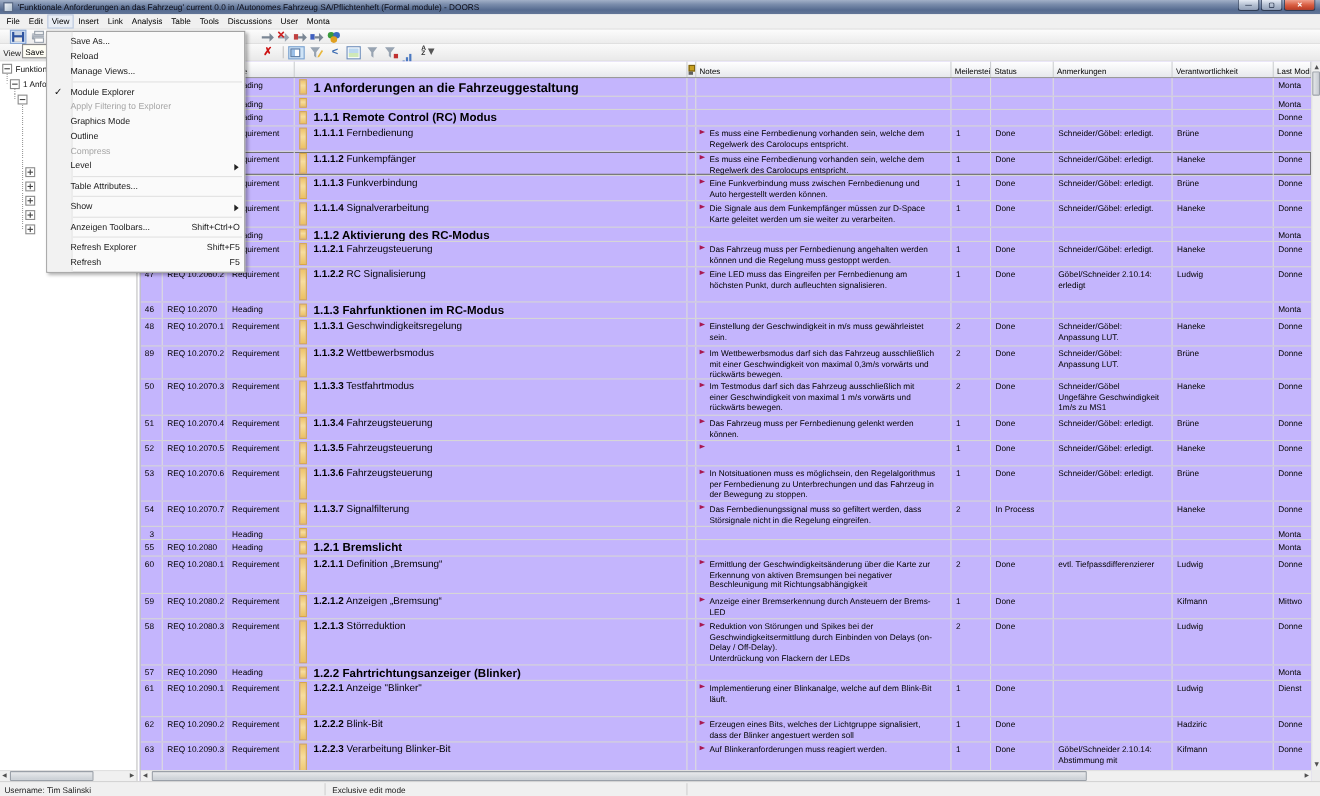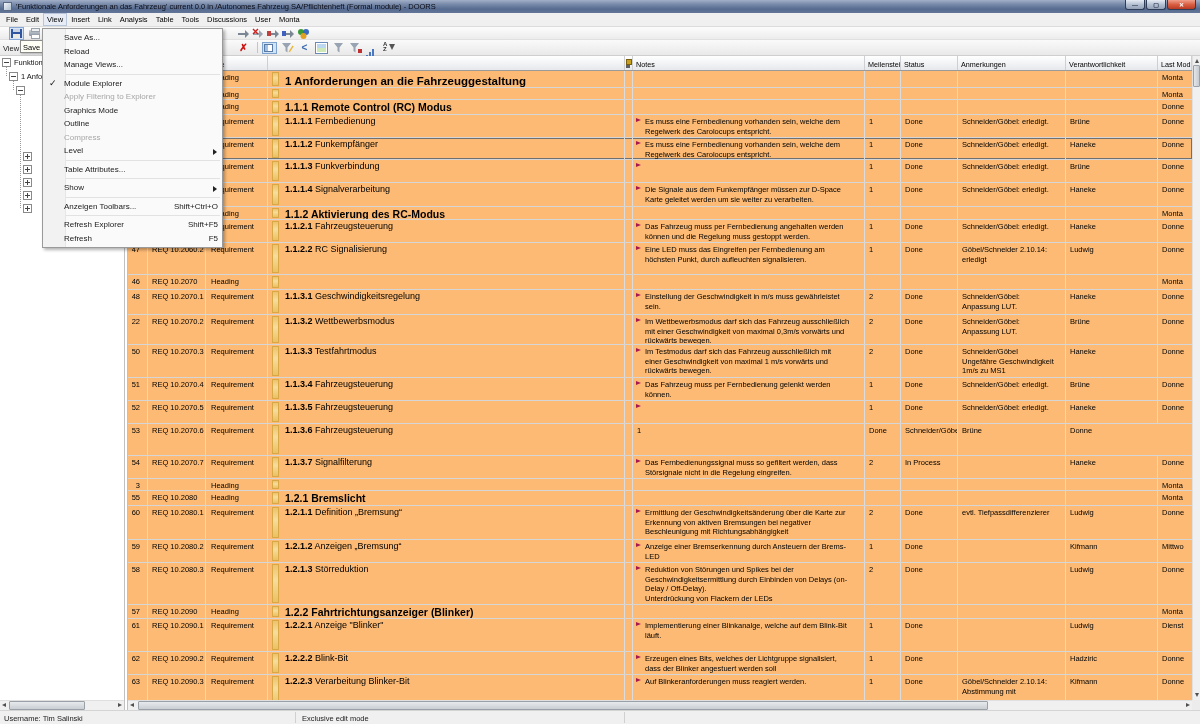--- a/index.html
+++ b/index.html
@@ -75,21 +75,21 @@
 
 
 .content { position:absolute; top:56px; left:0; right:0; bottom:14px; display:flex; background:#fff; }
 .sidebar { width:125px; position:relative; border-right:1px solid #c0c0c0; background:#fff; overflow:hidden; }
 .treeitem { position:absolute; font-size:7.5px; white-space:nowrap; color:#111; }
 .treebox { position:absolute; width:9px; height:9px; border:1px solid #8a8a8a; background:#fff; }
 .treebox:before { content:""; position:absolute; left:1px; right:1px; top:3px; height:1px; background:#444; }
 .treebox.plus:after { content:""; position:absolute; top:1px; bottom:1px; left:3px; width:1px; background:#444; }
 .treedot-v { position:absolute; width:1px; background-image:repeating-linear-gradient(180deg,#9a9a9a 0 1px,transparent 1px 2px); }
 
-.tablewrap { flex:1; position:relative; border-left:1px solid #c0c0c0; margin-left:2px; background:#fdba74; }
+.tablewrap { flex:1; position:relative; border-left:1px solid #c0c0c0; margin-left:2px; background:#c4b5fd; }
 
 
 .thead { position:absolute; top:0; left:0; right:8px; height:15px; display:grid;
   grid-template-columns:20px 58px 62px 357px 8px 232px 36px 57px 108px 92px 1fr;
   background:linear-gradient(180deg,#ffffff,#f2f3f5 55%,#e6e8ec);
   border-bottom:1px solid #9a9a9a; font-size:7.2px; color:#000; }
 .thead .hc { border-right:1px solid #cdcfd2; padding:4px 0 0 3px; white-space:nowrap; overflow:hidden; position:relative;}
 .hicon { position:absolute; left:1px; top:3px; width:5px; height:9px; }
 .hicon:before { content:""; position:absolute; left:0; top:0; width:4px; height:4px; background:#c8a020; border:1px solid #7a6010; }
 .hicon:after { content:""; position:absolute; left:0; bottom:0; width:4px; height:3px; background:#606060; }
@@ -382,20 +382,22 @@
             <div class="cell c-id"></div>
             <div class="cell c-req"></div>
             <div class="cell c-type">Requirement</div>
             <div class="cell c-main">
               <span class="bar"></span>
               <span class="txt"><span class="num">1.1.1.3</span> Funkverbindung</span>
             </div>
             <div class="cell c-ico"></div>
             <div class="cell c-notes">
               <span class="flag"></span>
+              <span class="ntext">Eine Funkverbindung muss zwischen Fernbedienung und
+Auto hergestellt werden können.</span>
             </div>
             <div class="cell c-m">1</div>
             <div class="cell c-status">Done</div>
             <div class="cell c-anm">Schneider/Göbel: erledigt.</div>
             <div class="cell c-ver">Brüne</div>
             <div class="cell c-mod">Donne</div>
           </div>
           <div class="row r" style="height: 24px;">
             <div class="cell c-id"></div>
             <div class="cell c-req"></div>
@@ -472,20 +474,21 @@
 erledigt</div>
             <div class="cell c-ver">Ludwig</div>
             <div class="cell c-mod">Donne</div>
           </div>
           <div class="row h3" style="height: 15px;">
             <div class="cell c-id">46</div>
             <div class="cell c-req">REQ 10.2070</div>
             <div class="cell c-type">Heading</div>
             <div class="cell c-main">
               <span class="bar"></span>
+              <span class="txt"><span class="num">1.1.3</span> Fahrfunktionen im RC-Modus</span>
             </div>
             <div class="cell c-ico"></div>
             <div class="cell c-notes"></div>
             <div class="cell c-m"></div>
             <div class="cell c-status"></div>
             <div class="cell c-anm"></div>
             <div class="cell c-ver"></div>
             <div class="cell c-mod">Monta</div>
           </div>
           <div class="row r" style="height: 25px;">
@@ -503,21 +506,21 @@
 sein.</span>
             </div>
             <div class="cell c-m">2</div>
             <div class="cell c-status">Done</div>
             <div class="cell c-anm">Schneider/Göbel:
 Anpassung LUT.</div>
             <div class="cell c-ver">Haneke</div>
             <div class="cell c-mod">Donne</div>
           </div>
           <div class="row r" style="height: 30px;">
-            <div class="cell c-id">22</div>
+            <div class="cell c-id">89</div>
             <div class="cell c-req">REQ 10.2070.2</div>
             <div class="cell c-type">Requirement</div>
             <div class="cell c-main">
               <span class="bar"></span>
               <span class="txt"><span class="num">1.1.3.2</span> Wettbewerbsmodus</span>
             </div>
             <div class="cell c-ico"></div>
             <div class="cell c-notes">
               <span class="flag"></span>
               <span class="ntext">Im Wettbewerbsmodus darf sich das Fahrzeug ausschließlich
@@ -594,20 +597,26 @@
           </div>
           <div class="row r" style="height: 32px;">
             <div class="cell c-id">53</div>
             <div class="cell c-req">REQ 10.2070.6</div>
             <div class="cell c-type">Requirement</div>
             <div class="cell c-main">
               <span class="bar"></span>
               <span class="txt"><span class="num">1.1.3.6</span> Fahrzeugsteuerung</span>
             </div>
             <div class="cell c-ico"></div>
+            <div class="cell c-notes">
+              <span class="flag"></span>
+              <span class="ntext">In Notsituationen muss es möglichsein, den Regelalgorithmus
+per Fernbedienung zu Unterbrechungen und das Fahrzeug in
+der Bewegung zu stoppen.</span>
+            </div>
             <div class="cell c-m">1</div>
             <div class="cell c-status">Done</div>
             <div class="cell c-anm">Schneider/Göbel: erledigt.</div>
             <div class="cell c-ver">Brüne</div>
             <div class="cell c-mod">Donne</div>
           </div>
           <div class="row r" style="height: 23px;">
             <div class="cell c-id">54</div>
             <div class="cell c-req">REQ 10.2070.7</div>
             <div class="cell c-type">Requirement</div>

